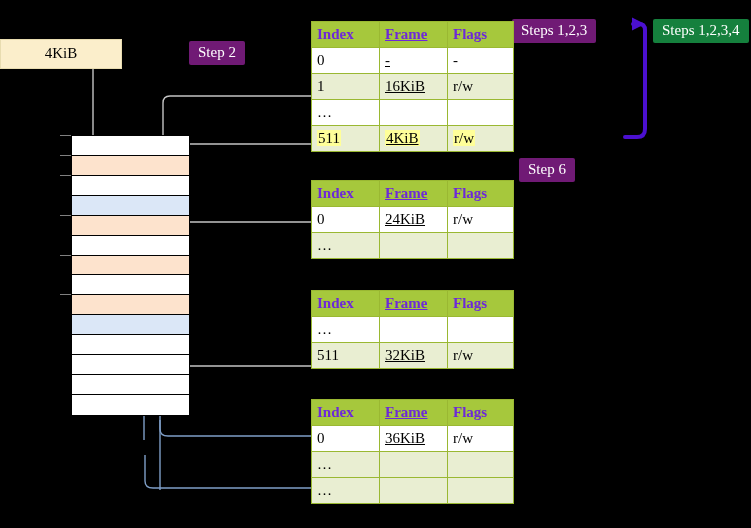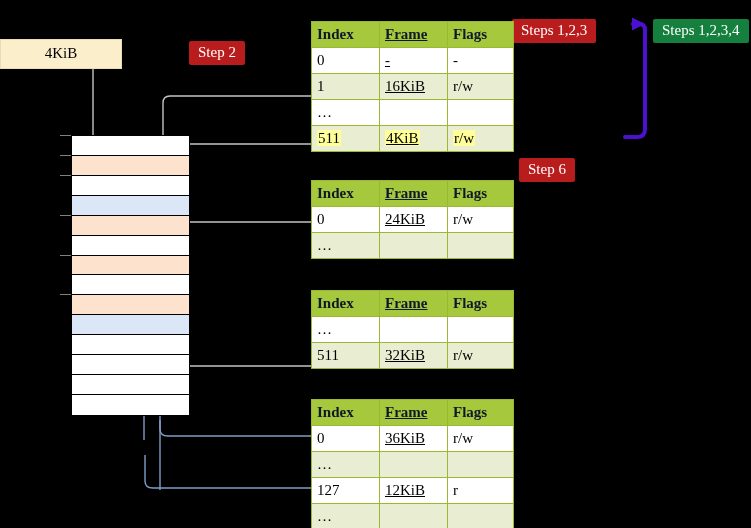--- a/index.html
+++ b/index.html
@@ -20,21 +20,21 @@
   .badge {
     position: absolute;
     font-family: "Liberation Serif", serif;
     font-size: 15px;
     line-height: 1;
     padding: 4px 9px 5px 9px;
     color: #ffffff;
     white-space: nowrap;
     border-radius: 2px;
   }
-  .badge-red   { background: #b91c1c; }
+  .badge-red   { background: #701a75; }
   .badge-blue  { background: #15803d; }
 
   
   .kib-box {
     position: absolute;
     background: #fbeecb;
     border: 1px solid #e8dcb0;
     font-size: 15px;
     text-align: center;
     line-height: 1;
@@ -55,21 +55,21 @@
     padding: 2px 5px 3px 5px;
     height: 20px;
     text-align: left;
     font-weight: normal;
     vertical-align: middle;
     overflow: hidden;
     white-space: nowrap;
   }
   .ptable th {
     background: #a6c83c;
-    color: #0f172a;
+    color: #6d28d9;
     font-weight: bold;
     font-size: 15px;
   }
   .ptable tr.alt td { background: #e9eed2; }
   .ptable tr.plain td { background: #ffffff; }
   .ptable td .hl {
     background: #ffff99;
     padding: 0 1px;
   }
   .col-index { width: 57px; }
@@ -274,25 +274,20 @@
       <tr class="plain">
         <td class="col-index">0</td>
         <td class="col-frame">36KiB</td>
         <td class="col-flags">r/w</td>
       </tr>
       <tr class="alt">
         <td class="col-index">…</td>
         <td class="col-frame"></td>
         <td class="col-flags"></td>
       </tr>
-      <tr class="plain">
-        <td class="col-index">127</td>
-        <td class="col-frame">12KiB</td>
-        <td class="col-flags">r</td>
-      </tr>
       <tr class="alt">
         <td class="col-index">…</td>
         <td class="col-frame"></td>
         <td class="col-flags"></td>
       </tr>
     </tbody>
   </table>
 
 <div class="tick" style="top: 135px;"></div>
 <div class="tick" style="top: 154.929px;"></div>

